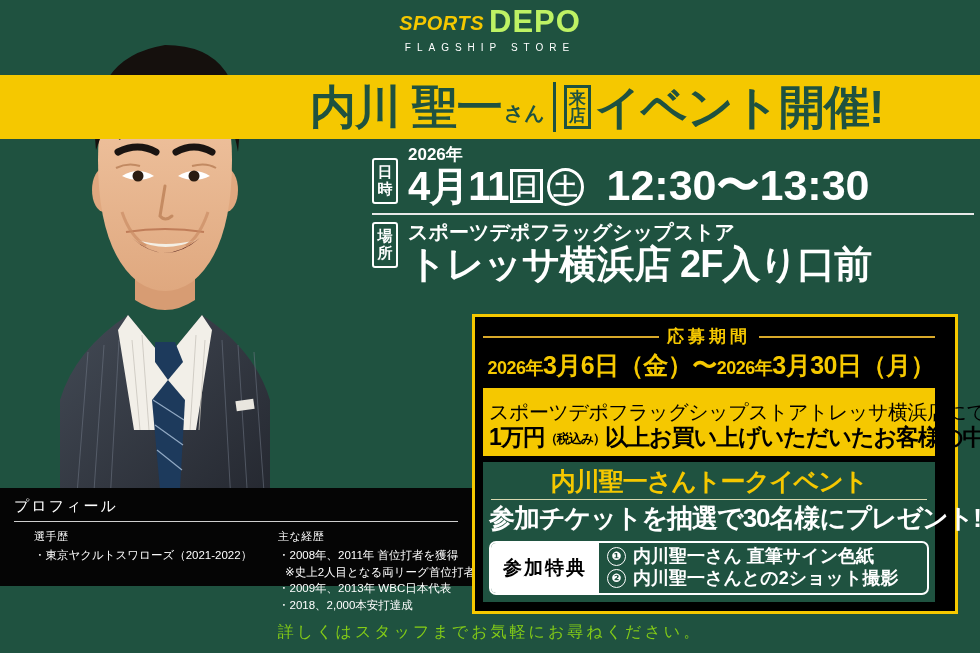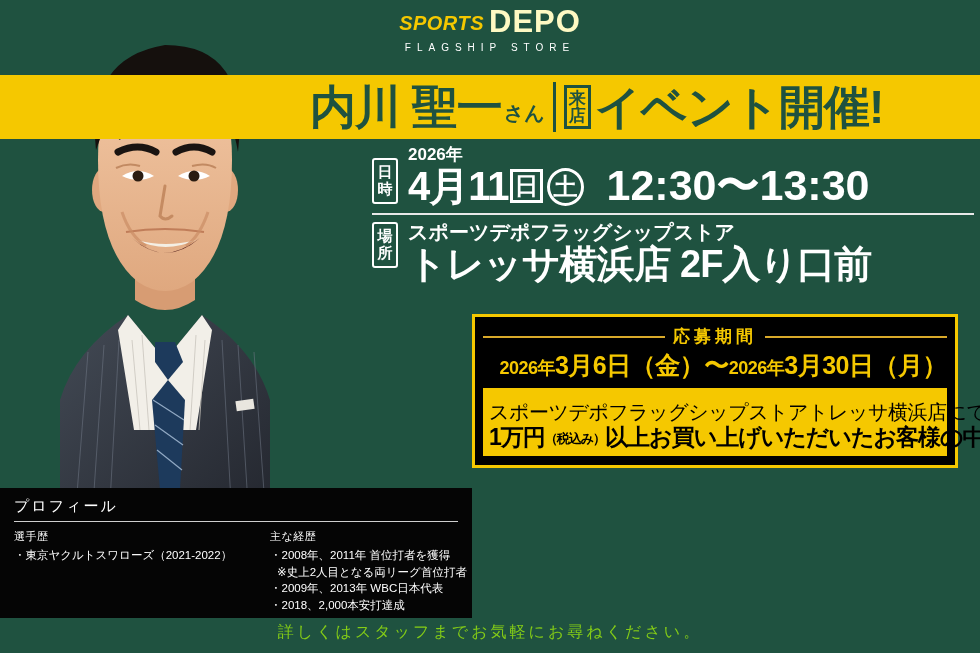--- a/index.html
+++ b/index.html
@@ -27,21 +27,21 @@
   }
   .logo-line1{
     font-size:27px;font-weight:bold;letter-spacing:0px;
     line-height:1;white-space:nowrap;
   }
   .logo-sports{
     color:#f5c800;font-size:20px;font-style:italic;font-weight:bold;
     letter-spacing:0.5px;vertical-align:2px;
   }
   .logo-depo{
-    color:#fef9c3;font-size:31px;font-weight:bold;letter-spacing:1px;
+    color:#bef264;font-size:31px;font-weight:bold;letter-spacing:1px;
     margin-left:5px;
   }
   .logo-line2{
     margin-top:5px;color:#ffffff;font-size:10px;letter-spacing:6px;
     font-weight:normal;
   }
 
   
   .band{
     position:absolute;left:0;right:0;top:75px;height:64px;
@@ -112,21 +112,21 @@
   .venue-main{
     font-size:38px;font-weight:bold;line-height:1.05;white-space:nowrap;
     letter-spacing:-1px;
     text-align:center;
   }
 
   
   .camp{
     position:absolute;left:472px;top:314px;width:486px;
     background:#000;border:3px solid #f5c800;
-    padding:8px 8px 9px 8px;z-index:5;
+    padding:8px 20px 9px 8px;z-index:5;
   }
   .camp-title{
     display:flex;align-items:center;justify-content:center;gap:8px;
     color:#f5c800;font-size:17px;font-weight:bold;letter-spacing:4px;
     margin-bottom:4px;
   }
   .camp-title .rule{height:2px;background:#d8a92a;flex:1;}
   .camp-dates{
     text-align:right;color:#f5c800;font-weight:bold;white-space:nowrap;
     font-size:25px;line-height:1.1;letter-spacing:-0.5px;
@@ -167,26 +167,26 @@
     letter-spacing:0px;
   }
   .perk .num{
     display:inline-block;width:19px;height:19px;border:1.5px solid #fff;
     border-radius:50%;font-size:12px;line-height:17px;text-align:center;
     margin-right:7px;vertical-align:2px;font-weight:bold;
   }
 
   
   .profile{
-    position:absolute;left:0;top:488px;width:472px;height:130px;
+    position:absolute;left:0;top:488px;width:472px;height:98px;
     background:#050505;padding:9px 14px 0 14px;z-index:4;
   }
   .profile-title{font-size:15px;font-weight:normal;letter-spacing:2px;color:#fff;line-height:1.2;}
   .profile-rule{height:1px;background:#cfcfcf;margin:6px 0 7px 0;}
-  .profile-cols{display:flex;gap:13px;}
+  .profile-cols{display:flex;gap:1px;margin-left:20px;}
   .pcol{flex:1;}
   .pcol.left{flex:0 0 243px;}
   .pcol-h{font-size:11px;font-weight:normal;letter-spacing:0.5px;margin-bottom:3px;color:#fff;}
   .pcol-li{font-size:11.5px;line-height:1.45;letter-spacing:0px;color:#fff;white-space:nowrap;}
   .pcol-li.note{padding-left:7px;}
 
   
   .footer{
     position:absolute;left:0;right:0;bottom:10px;text-align:center;
     font-size:16px;letter-spacing:3px;color:#84cc16;z-index:5;
@@ -332,20 +332,33 @@
       <span class="rule"></span>
     </div>
 
     <div class="camp-dates"><span class="yr">2026年</span><span>3月6日（金）</span><span>〜</span><span class="yr">2026年</span><span>3月30日（月）</span></div>
 
     <div class="camp-yellowbox">
       <div class="cy-l1">スポーツデポフラッグシップストアトレッサ横浜店にて</div>
       <div class="cy-l2"><span>1万円</span><span class="tax">（税込み）</span><span>以上お買い上げいただいたお客様の中から</span></div>
     </div>
 
+    <div class="camp-greenbox">
+      <div class="cg-l1">内川聖一さんトークイベント</div>
+      <div class="cg-rule"></div>
+      <div class="cg-l2">参加チケットを抽選で30名様にプレゼント!</div>
+
+      <div class="perks">
+        <div class="perks-label">参加特典</div>
+        <div class="perks-list">
+          <div class="perk"><span class="num">❶</span><span>内川聖一さん  直筆サイン色紙</span></div>
+          <div class="perk"><span class="num">❷</span><span>内川聖一さんとの2ショット撮影</span></div>
+        </div>
+      </div>
+    </div>
   </div>
 
   <div class="profile">
     <div class="profile-title">プロフィール</div>
     <div class="profile-rule"></div>
     <div class="profile-cols">
       <div class="pcol left">
         <div class="pcol-h">選手歴</div>
         <div class="pcol-li">・東京ヤクルトスワローズ（2021-2022）</div>
       </div>

